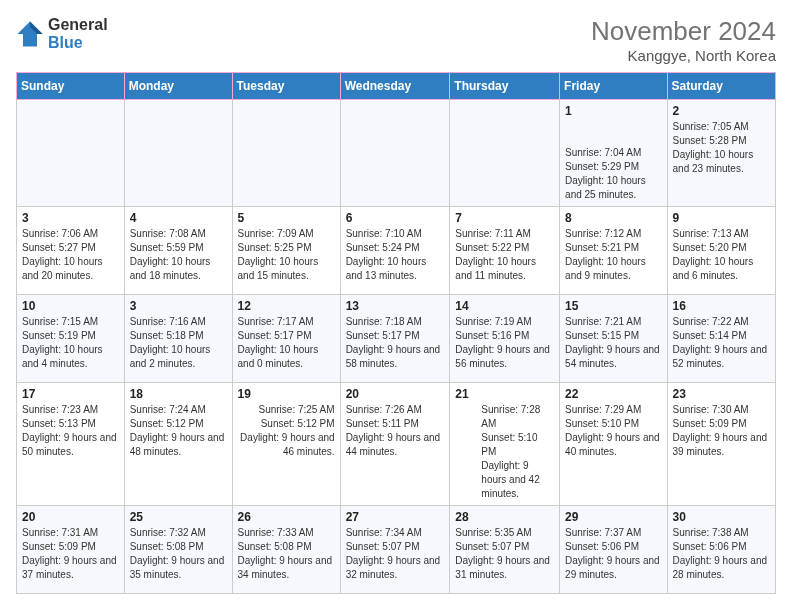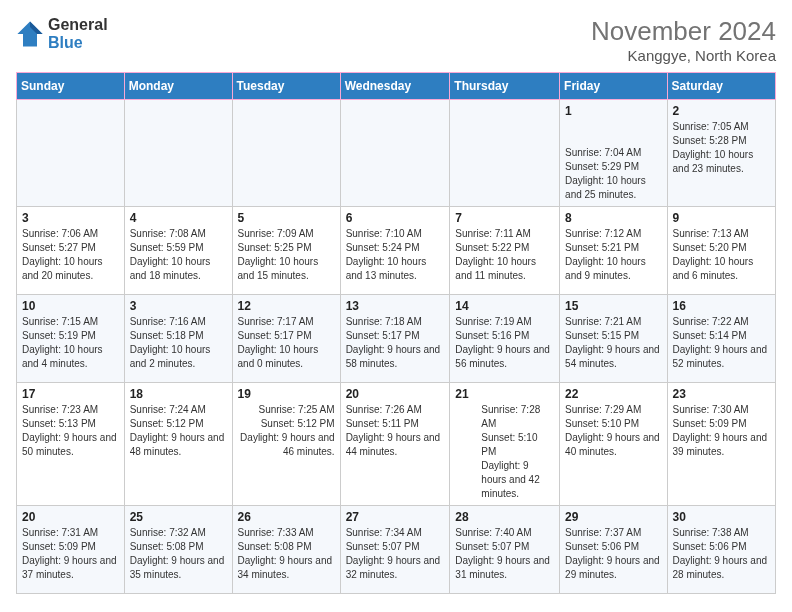--- a/index.html
+++ b/index.html
@@ -292,21 +292,21 @@
 Daylight: 9 hours and 34 minutes.</div>
         </td>
         <td>
           <span class="day-num">27</span>
           <div class="day-info" style="white-space: pre-line;">Sunrise: 7:34 AM
 Sunset: 5:07 PM
 Daylight: 9 hours and 32 minutes.</div>
         </td>
         <td>
           <span class="day-num">28</span>
-          <div class="day-info" style="white-space: pre-line;">Sunrise: 7:40 AM
+          <div class="day-info" style="white-space: pre-line;">Sunrise: 5:35 AM
 Sunset: 5:07 PM
 Daylight: 9 hours and 31 minutes.</div>
         </td>
         <td>
           <span class="day-num">29</span>
           <div class="day-info" style="white-space: pre-line;">Sunrise: 7:37 AM
 Sunset: 5:06 PM
 Daylight: 9 hours and 29 minutes.</div>
         </td>
         <td>

